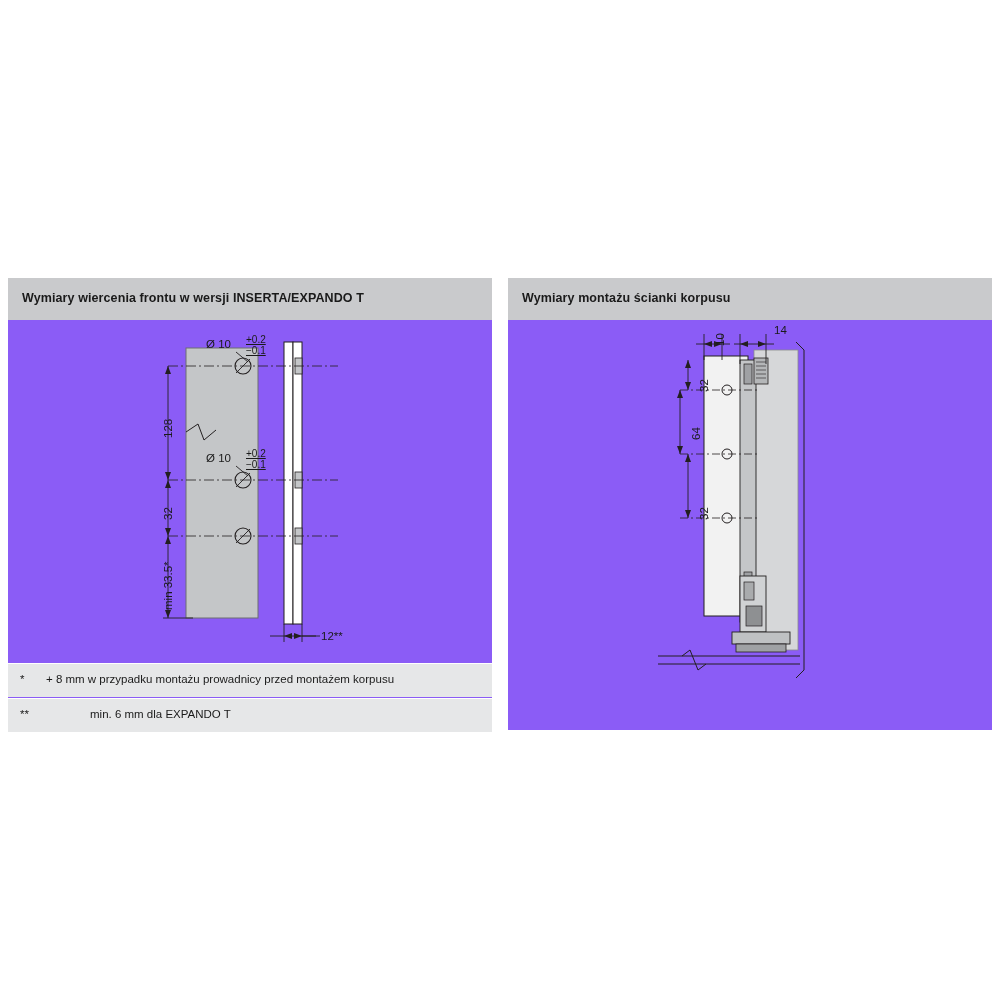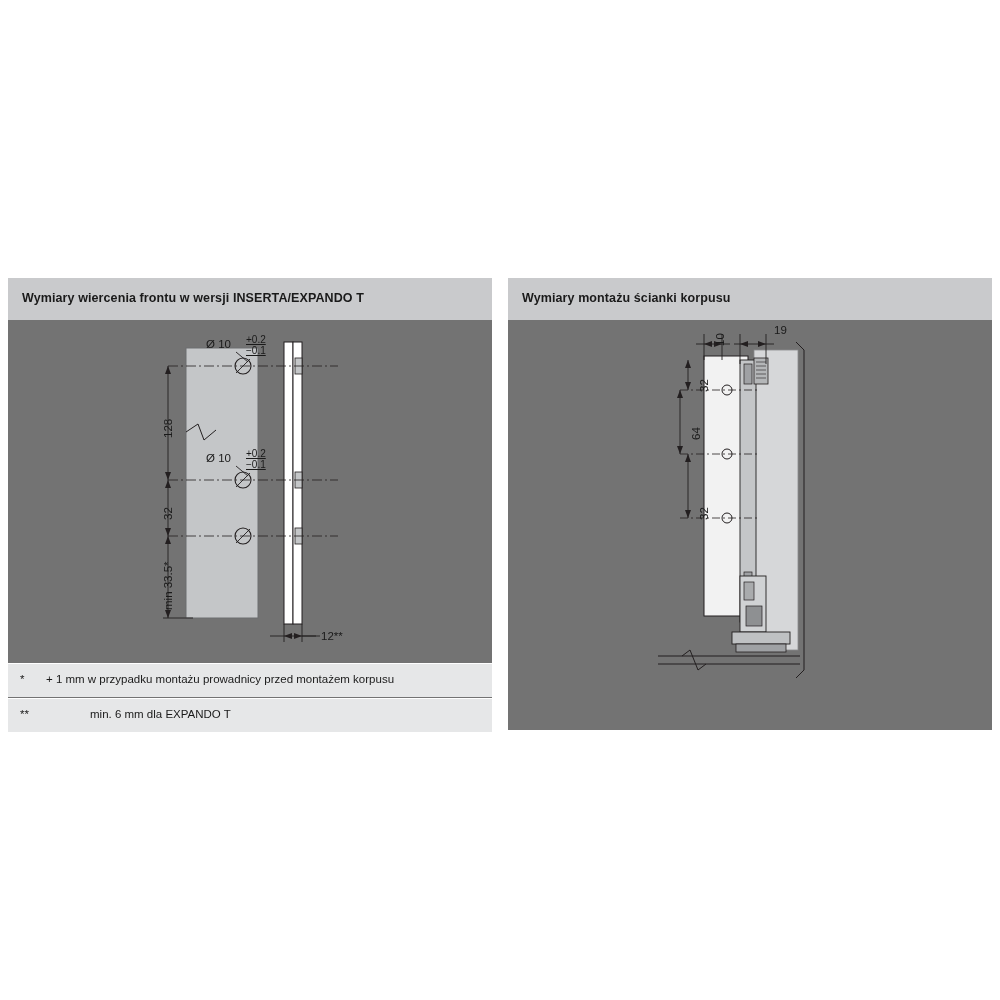--- a/index.html
+++ b/index.html
@@ -12,21 +12,21 @@
   }
   .page {
     position: relative;
     width: 1000px;
     height: 1000px;
     overflow: hidden;
   }
   
   .panel {
     position: absolute;
-    background: #737373;
+    background: #8b5cf6;
   }
   .panel-left  { left: 8px;   top: 278px; width: 484px; height: 452px; }
   .panel-right { left: 508px; top: 278px; width: 484px; height: 452px; }
 
   .panel-header {
     position: absolute;
     left: 0; top: 0;
     width: 100%;
     height: 42px;
     background: #c9cacc;
@@ -175,21 +175,21 @@
 
       <div class="lbl rot" style="left:154px; top:118px;">128</div>
       <div class="lbl rot" style="left:154px; top:200px;">32</div>
       <div class="lbl rot" style="left:154px; top:290px;">min 33.5*</div>
       <div class="lbl" style="left:313px; top:310px;">12**</div>
     </div>
   </div>
 
   <div class="footnote footnote-1">
     <div class="mark">*</div>
-    <div class="txt">+ 1 mm w przypadku montażu prowadnicy przed montażem korpusu</div>
+    <div class="txt">+ 8 mm w przypadku montażu prowadnicy przed montażem korpusu</div>
   </div>
   <div class="footnote footnote-2">
     <div class="mark">**</div>
     <div class="txt">min. 6 mm dla EXPANDO T</div>
   </div>
 
   <div class="panel panel-right">
     <div class="panel-header">
       <div class="title">Wymiary montażu ścianki korpusu</div>
     </div>
@@ -261,20 +261,20 @@
           <path d="M172 70 l-3 8 l6 0 z" fill="#231f20" stroke="none"></path>
           <path d="M172 134 l-3 -8 l6 0 z" fill="#231f20" stroke="none"></path>
 
           <line x1="180" y1="134" x2="180" y2="198"></line>
           <path d="M180 134 l-3 8 l6 0 z" fill="#231f20" stroke="none"></path>
           <path d="M180 198 l-3 -8 l6 0 z" fill="#231f20" stroke="none"></path>
         </g>
       </svg>
 
       <div class="lbl rot" style="left:206px; top:26px;">10</div>
-      <div class="lbl" style="left:266px; top:4px;">19</div>
+      <div class="lbl" style="left:266px; top:4px;">14</div>
       <div class="lbl rot" style="left:190px; top:72px;">32</div>
       <div class="lbl rot" style="left:182px; top:120px;">64</div>
       <div class="lbl rot" style="left:190px; top:200px;">32</div>
     </div>
   </div>
 
 </div>
 
 </body></html>

